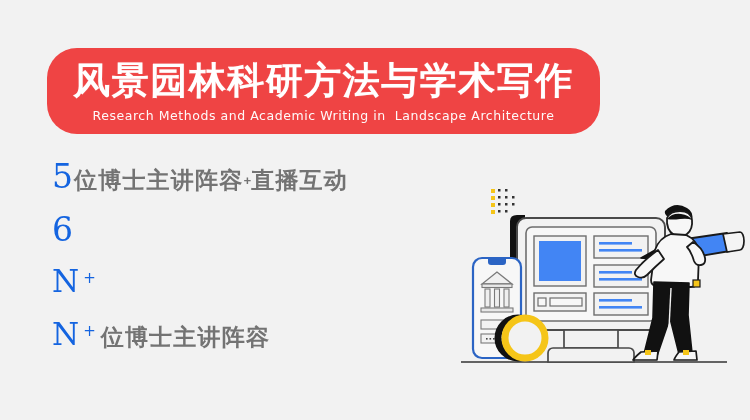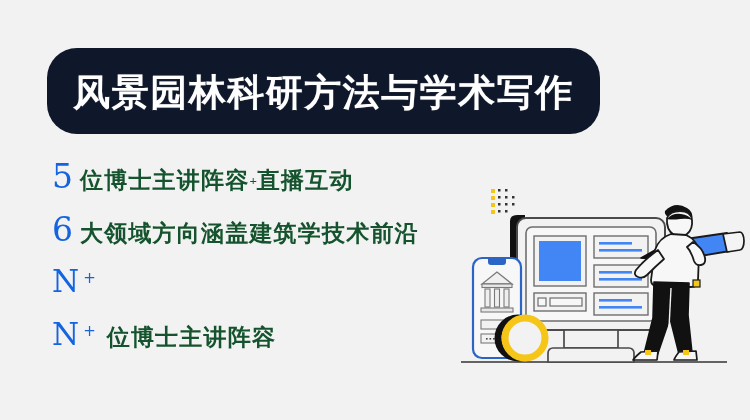--- a/index.html
+++ b/index.html
@@ -16,21 +16,21 @@
     font-family: "Liberation Sans", "DejaVu Sans", sans-serif;
   }
 
   
   .banner {
     position: absolute;
     left: 47px;
     top: 48px;
     width: 553px;
     height: 86px;
-    background: #0f172a;
+    background: #ef4444;
     border-radius: 30px;
     display: flex;
     flex-direction: column;
     align-items: center;
     justify-content: center;
     box-sizing: border-box;
     padding-top: 2px;
   }
   .banner-title {
     color: #ffffff;
@@ -80,27 +80,26 @@
     color: #1464E0;
     font-family: "DejaVu Sans", "Liberation Sans", sans-serif;
     font-size: 15px;
     line-height: 1;
     position: relative;
     top: -9px;
     margin-left: 4px;
     margin-right: 5px;
   }
   .bullet-text {
-    color: #14532d;
-    font-family: Liberation Serif, serif;
+    color: #737373;
+    font-family: Liberation Mono, monospace;
     font-weight: 700;
     font-size: 23px;
     letter-spacing: 1.2px;
     line-height: 1;
-    margin-left: 6px;
     white-space: nowrap;
   }
   .bullet-text .mini-plus {
     font-size: 13px;
     font-weight: 700;
     position: relative;
     top: -3px;
     letter-spacing: 0;
   }
 
@@ -116,32 +115,32 @@
     display: block;
   }
 </style>
 </head>
 <body>
 
 <div id="poster">
 
   <div class="banner">
     <div class="banner-title">风景园林科研方法与学术写作</div>
+    <div class="banner-subtitle">Research Methods and Academic Writing in  Landscape Architecture</div>
   </div>
 
   <div class="bullets">
 
     <div class="bullet-row">
       <span class="bullet-marker">5</span>
       <span class="bullet-text"><span>位博士主讲阵容</span><span class="mini-plus">+</span><span>直播互动</span></span>
     </div>
 
     <div class="bullet-row">
       <span class="bullet-marker">6</span>
-      <span class="bullet-text">大领域方向涵盖建筑学技术前沿</span>
     </div>
 
     <div class="bullet-row">
       <span class="bullet-marker letter">N</span>
       <span class="bullet-plus">+</span>
     </div>
 
     <div class="bullet-row">
       <span class="bullet-marker letter">N</span>
       <span class="bullet-plus">+</span>

